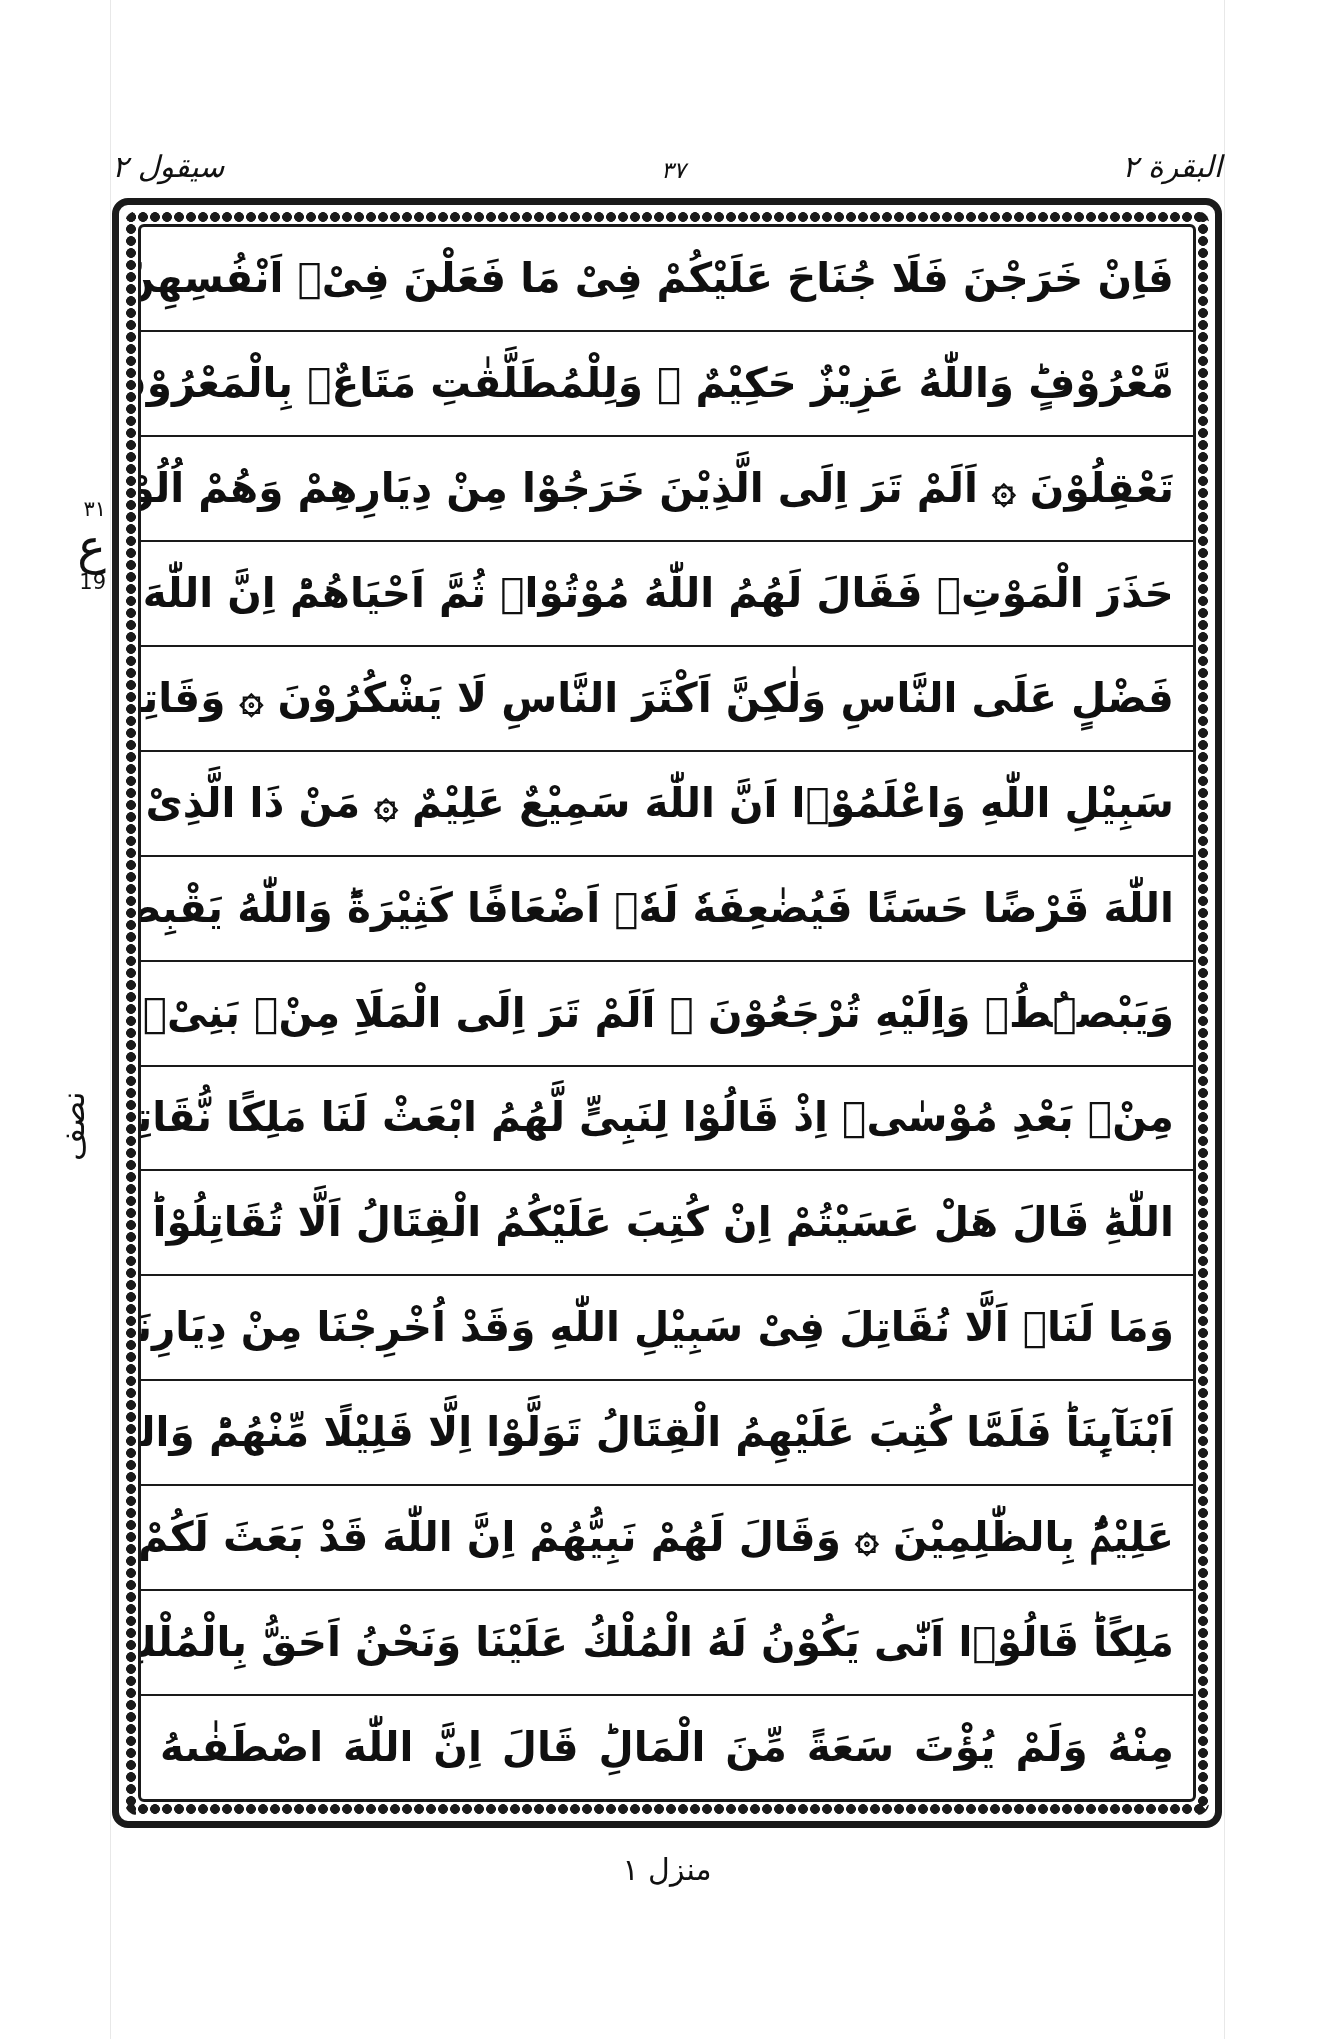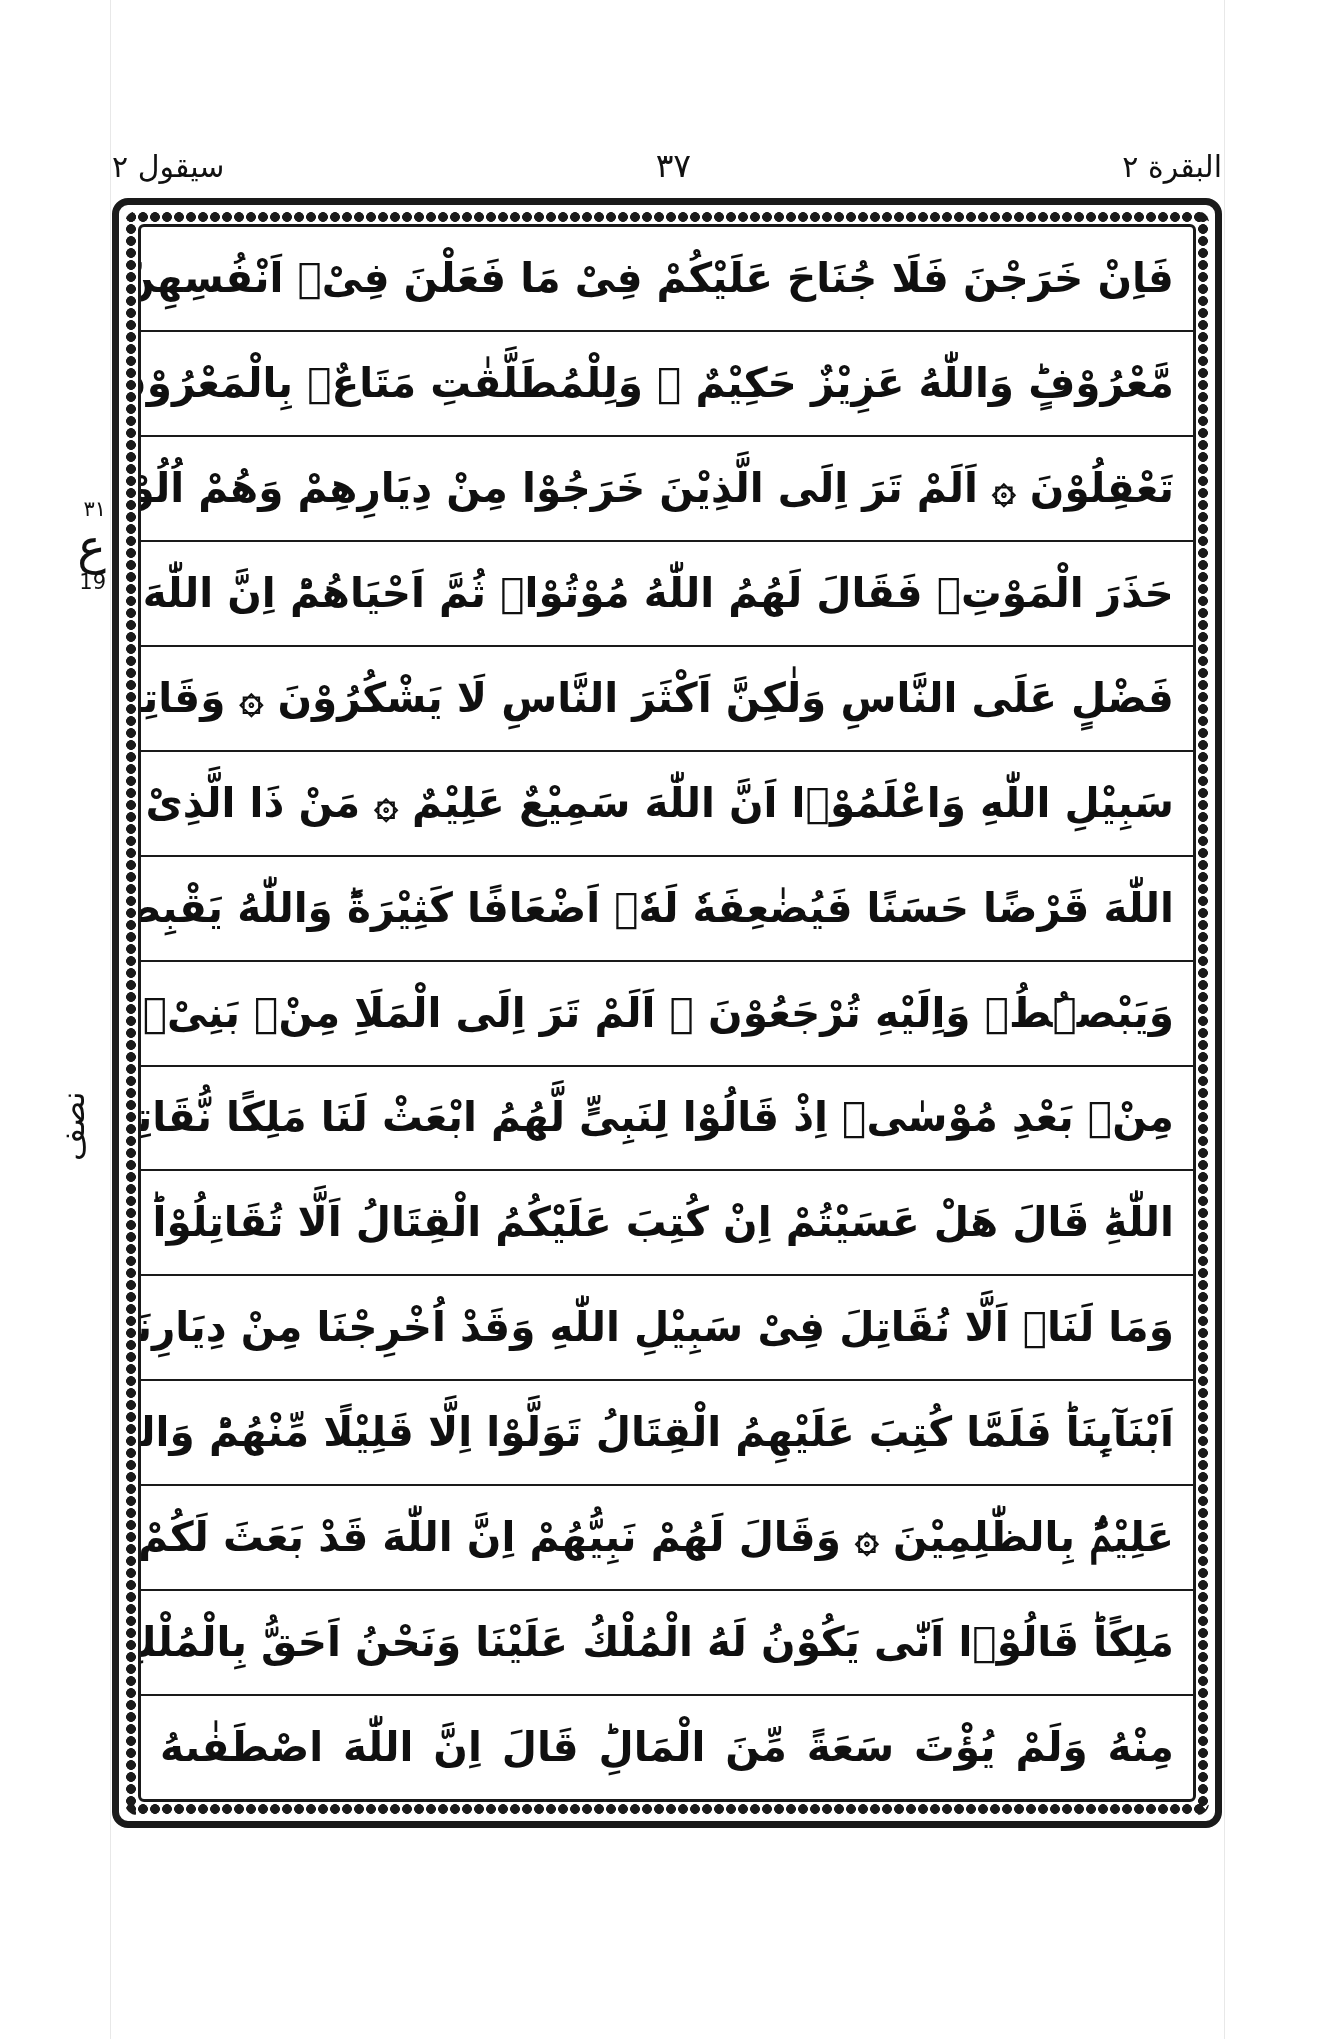--- a/index.html
+++ b/index.html
@@ -46,23 +46,24 @@
     justify-content: space-between;
     direction: rtl;
   }
   .hdr-item {
     font-family: "DejaVu Sans", "Liberation Sans", sans-serif;
     font-size: 30px;
     line-height: 1;
     color: #111;
     white-space: nowrap;
     letter-spacing: 0.5px;
+    font-style: italic;
   }
   .hdr-juz   { padding-right: 6px; }
-  .hdr-page  { font-size: 33px; letter-spacing: 3px; }
+  .hdr-page  { font-size: 23px; letter-spacing: 3px; }
   .hdr-surah { padding-left: 6px; }
 
   
   .frame-outer {
     position: absolute;
     top: 198px;
     left: 112px;
     width: 1110px;
     height: 1630px;
     border: 7px solid #1a1a1a;
@@ -255,14 +256,15 @@
           <div class="ayah-line">
             <span class="ayah-text">مَلِكًاؕ قَالُوْۤا اَنّٰى يَكُوْنُ لَهُ الْمُلْكُ عَلَيْنَا وَنَحْنُ اَحَقُّ بِالْمُلْكِ</span>
           </div>
           <div class="ayah-line">
             <span class="ayah-text">مِنْهُ وَلَمْ يُؤْتَ سَعَةً مِّنَ الْمَالِؕ قَالَ اِنَّ اللّٰهَ اصْطَفٰىهُ</span>
           </div>
         </div>
     </div>
   </div>
 
+  <div class="page-footer">منزل ١</div>
 
 </div>
 
 </body></html>

